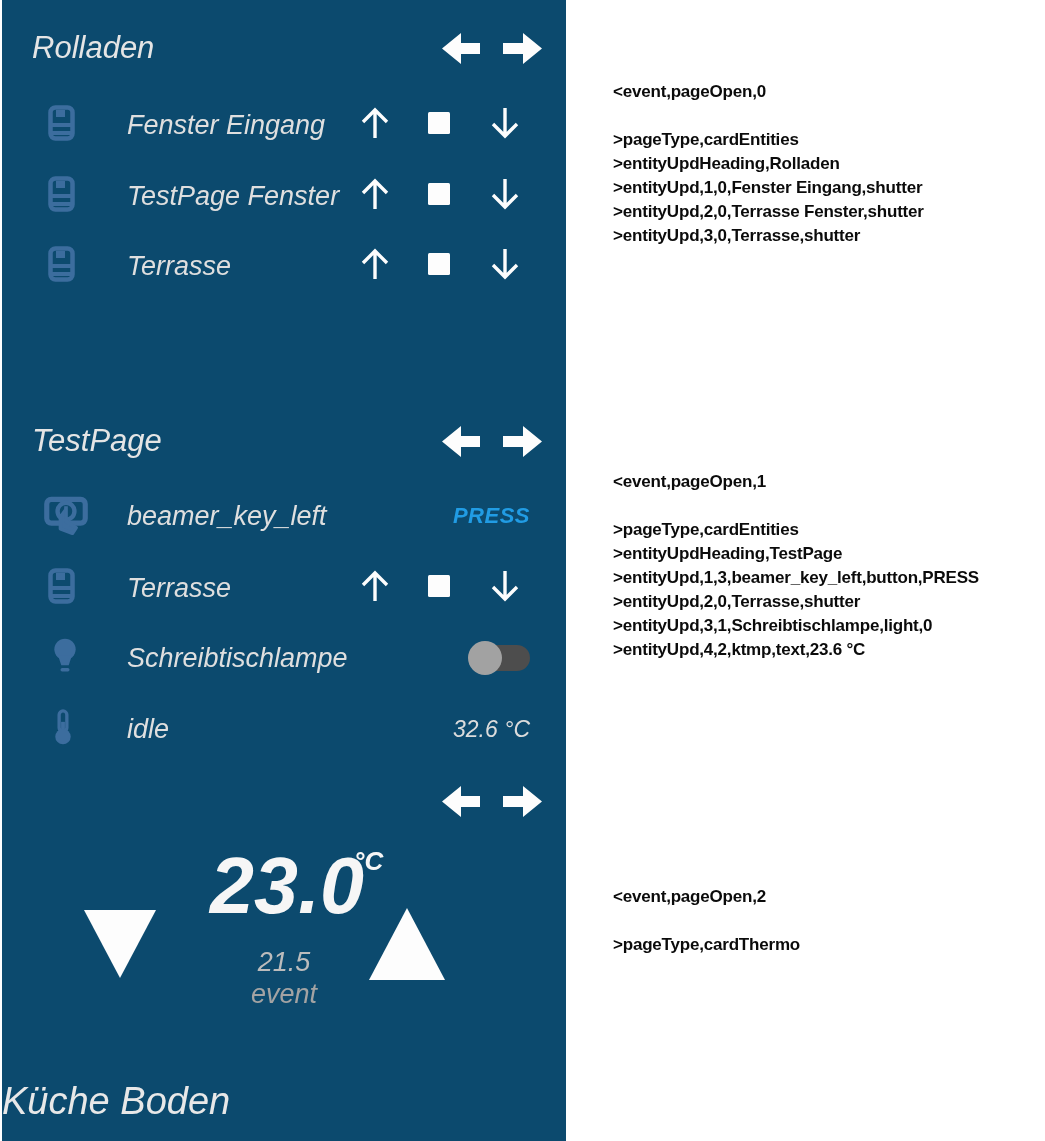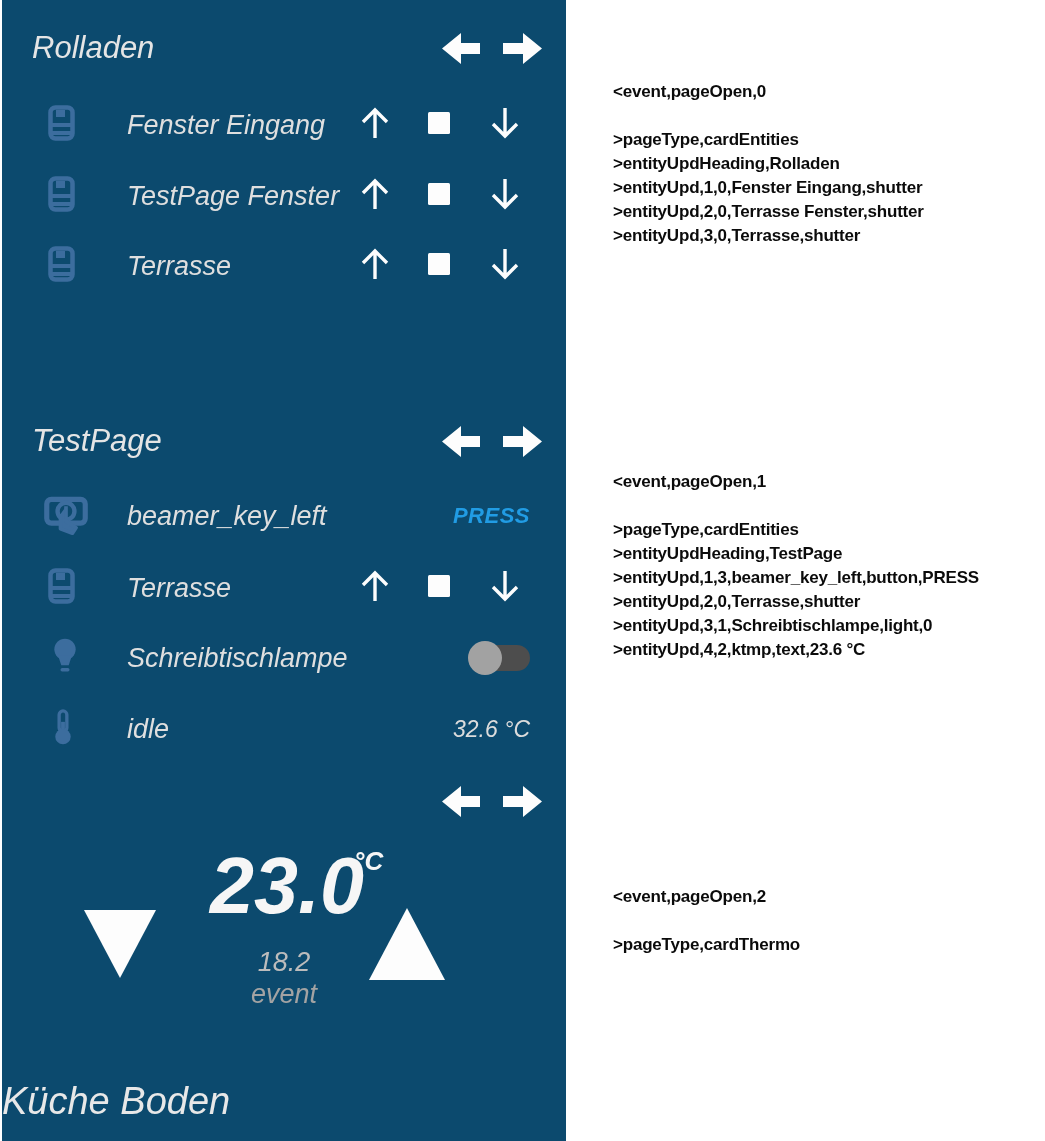--- a/index.html
+++ b/index.html
@@ -236,21 +236,21 @@
       <svg width="72" height="68" viewBox="0 0 72 68">
         <polygon points="0,0 72,0 36,68" fill="#fdfdfd"></polygon>
         </svg>
     </span>
     <span class="tri" style="left:367px;top:908px">
       <svg width="76" height="72" viewBox="0 0 76 72">
         <polygon points="38,0 76,72 0,72" fill="#fdfdfd"></polygon>
         </svg>
     </span>
 
-    <div class="thermo-target">18.2</div>
+    <div class="thermo-target">21.5</div>
     <div class="thermo-state">event</div>
     <div class="thermo-title">Küche Boden</div>
   </div>
 
   <div class="log">
 
     <div class="log-block" style="top:80px">
       <div class="log-line">&lt;event,pageOpen,0</div>
       <div class="log-line"></div>
       <div class="log-line">&gt;pageType,cardEntities</div>

